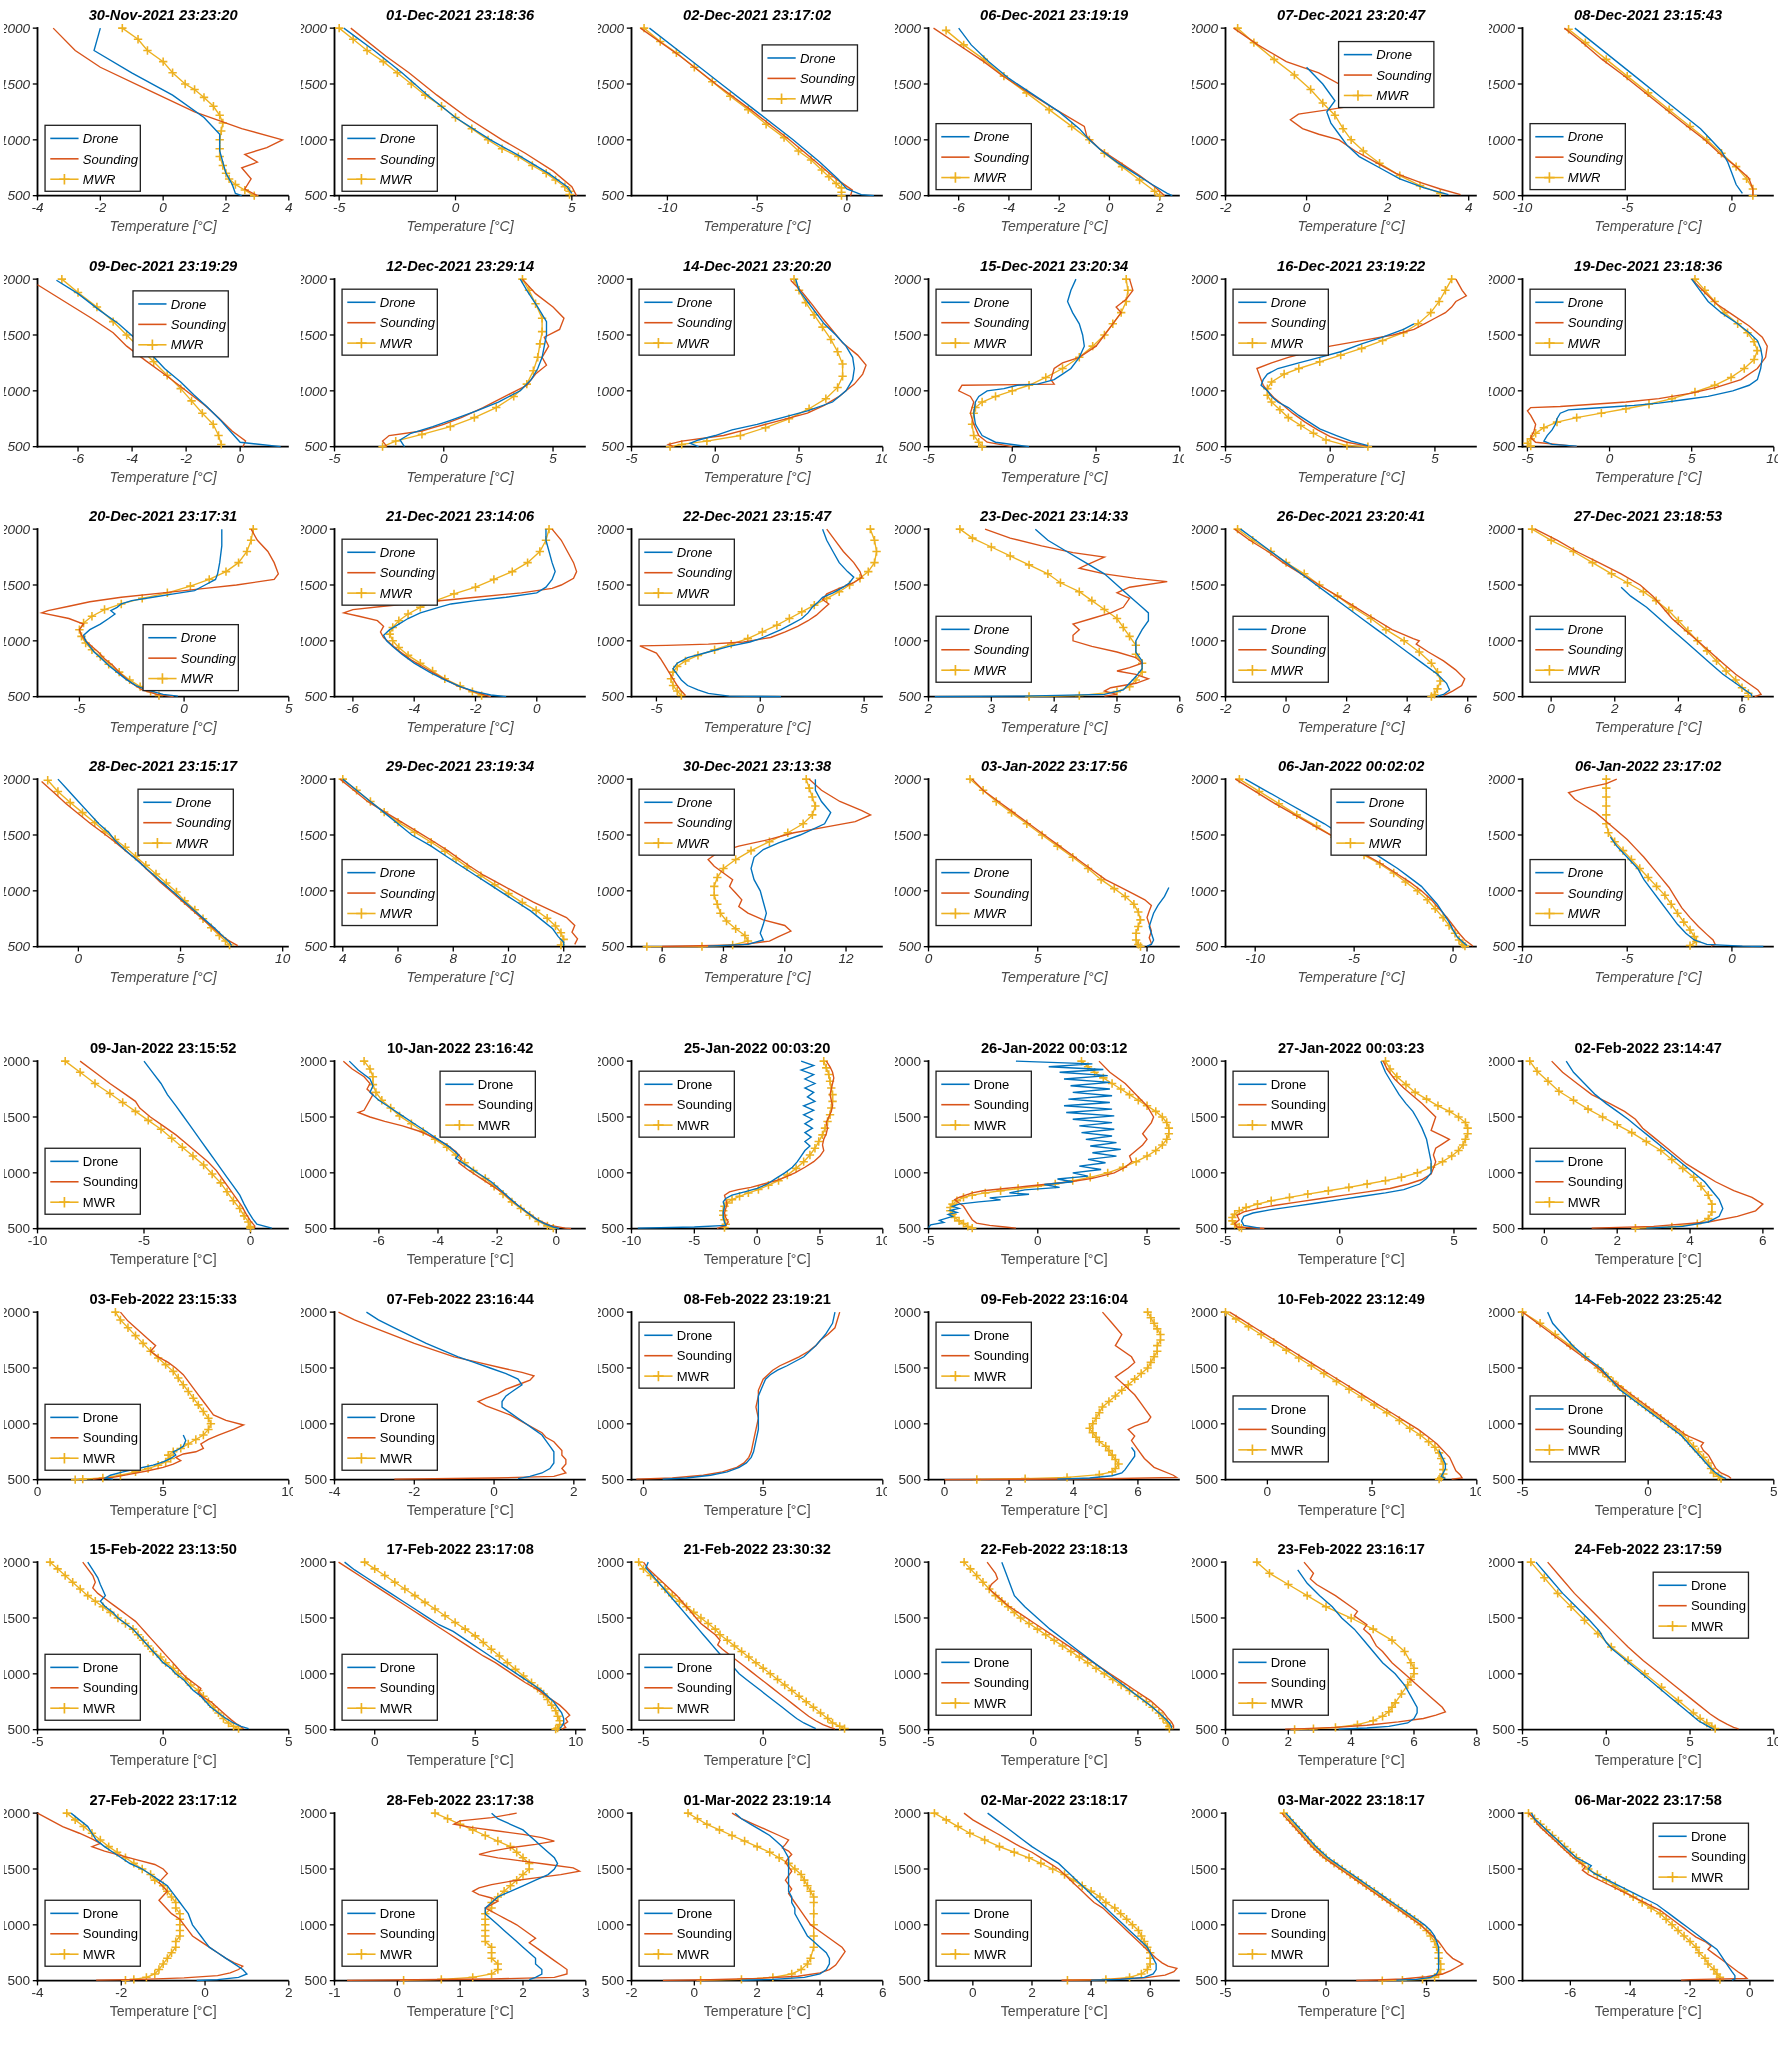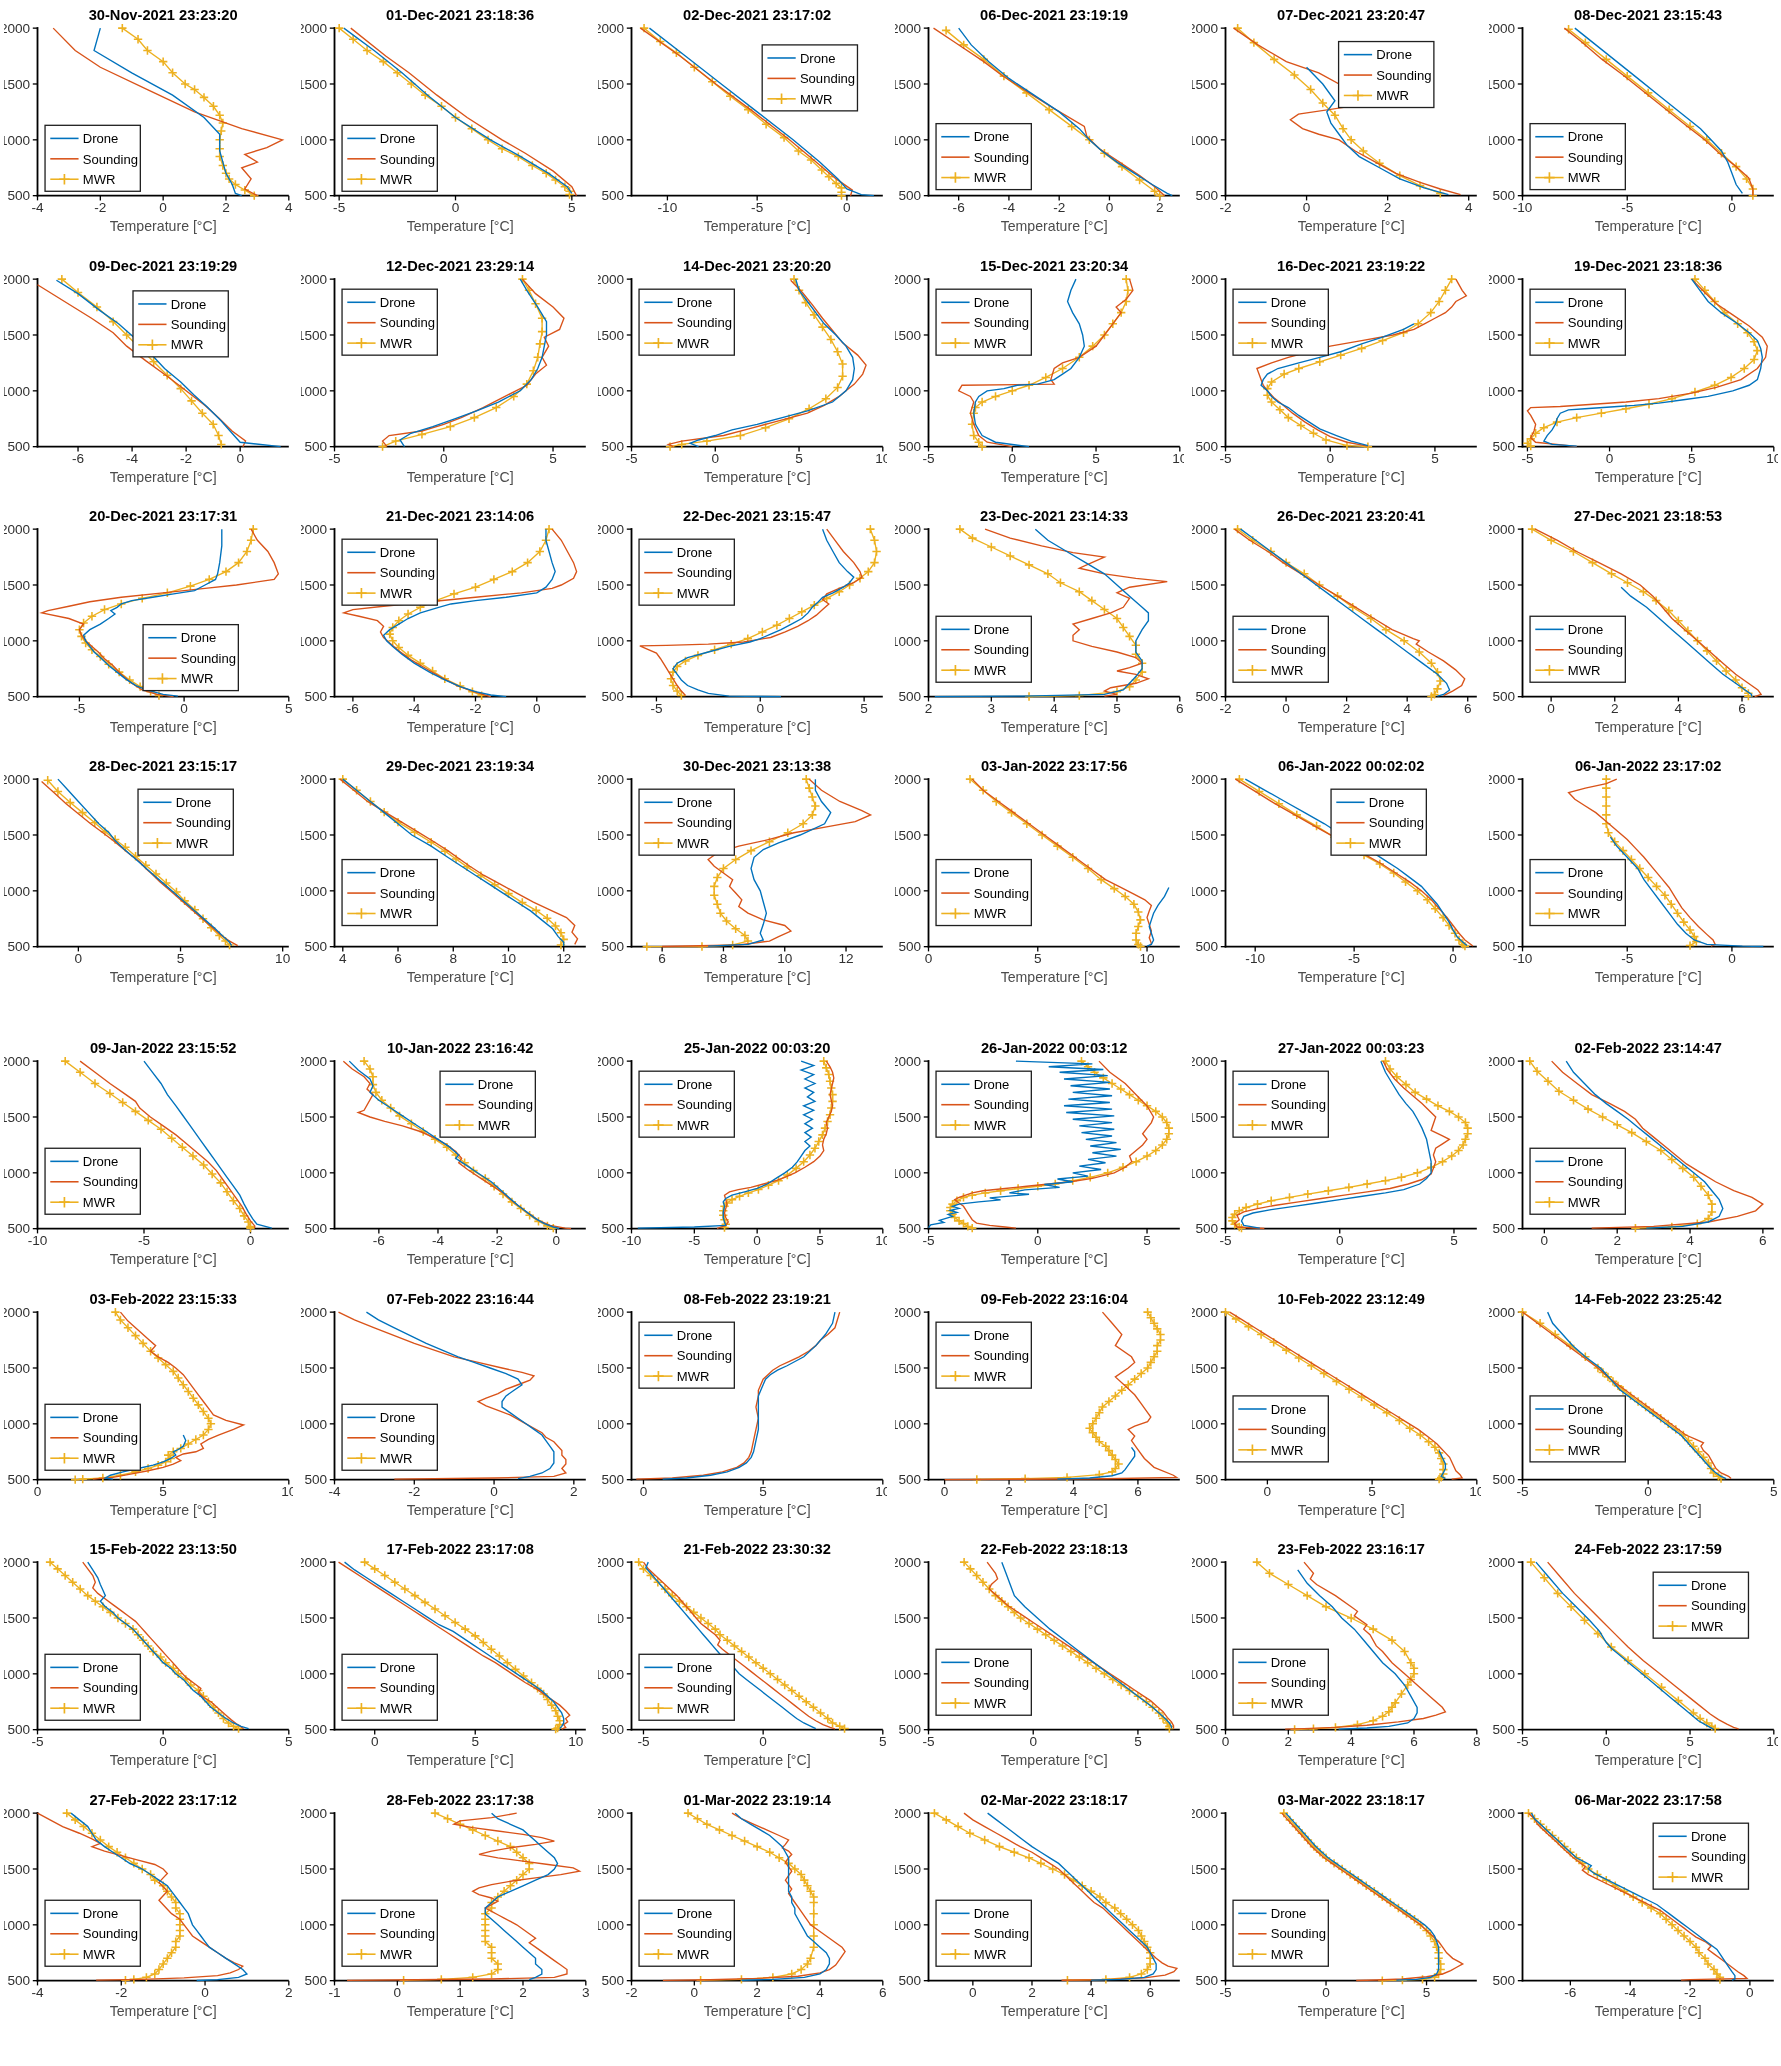--- a/index.html
+++ b/index.html
@@ -1,19 +1,19 @@
 <!DOCTYPE html>
 <html style="font-size:8.4px"><head>
 <meta charset="utf-8">
 <style>
   html,body{margin:0;padding:0;background:#ffffff;}
   body{width:1782px;font-family:"Liberation Sans",sans-serif;}
   .figwrap{padding:7.3px 4.2px;}
   .block{display:grid;grid-template-columns:repeat(6,297px);row-gap:9.4px;}
-  .block1{margin-bottom:41px;}
+  .block1{margin-bottom:41px;font-style:italic;}
   .cell{width:293px;height:241px;position:relative;}
   svg{display:block;}
 </style>
 </head>
 <body>
 
 <div class="figwrap">
   <div class="block block1">
       <div class="cell">
         <svg width="289" height="236" viewBox="0 0 552 450" xmlns="http://www.w3.org/2000/svg">

